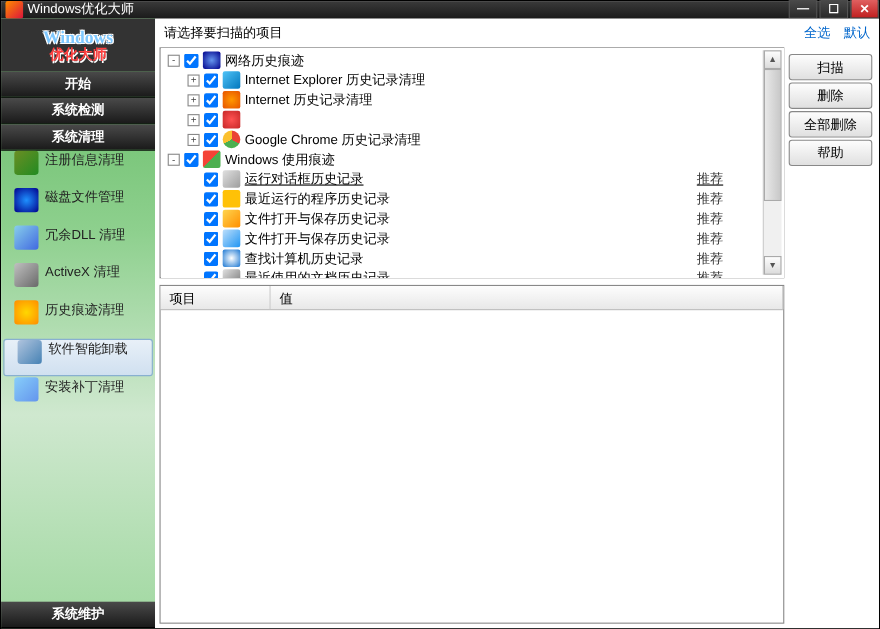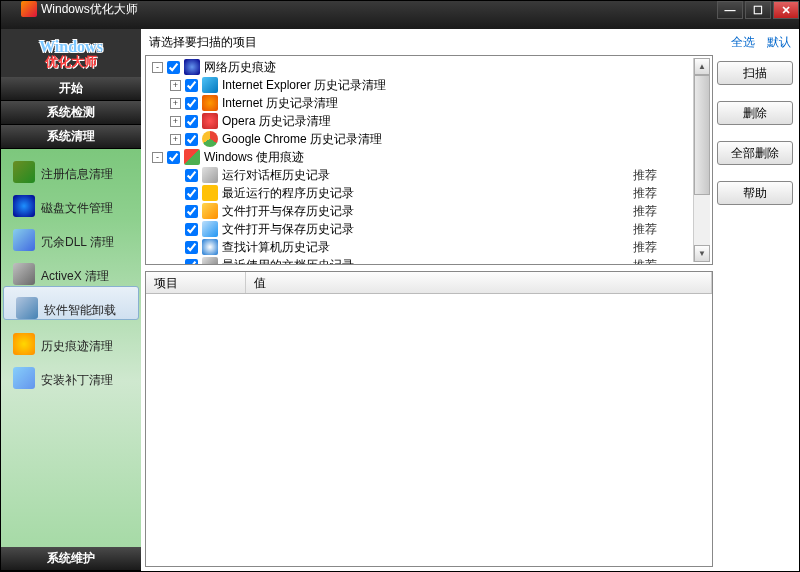--- a/index.html
+++ b/index.html
@@ -1,30 +1,30 @@
 <!DOCTYPE html>
 <html><head>
 <meta charset="utf-8">
 <style>
 *{box-sizing:border-box;margin:0;padding:0;font-family:"Microsoft YaHei",SimSun,Arial,sans-serif;font-size:12px}
 body{background:#1a1a1a;width:800px;height:572px;overflow:hidden}
 .window{width:800px;height:572px;background:#fff;display:flex;flex-direction:column;border:1px solid #000}
-.titlebar{height:28px;background:linear-gradient(to bottom,#3a3a3a,#1a1a1a);display:flex;align-items:flex-start;padding-left:20px;color:#fff}
+.titlebar{height:16px;background:linear-gradient(to bottom,#3a3a3a,#1a1a1a);display:flex;align-items:flex-end;padding-left:4px;color:#fff}
 .titlebar .ico{width:16px;height:16px;margin-right:4px;display:inline-block;background:linear-gradient(135deg,#ff8c00,#dc143c);border-radius:2px}
 .titlebar .spacer{flex:1}
 .win-btn{width:26px;height:18px;margin-left:2px;display:flex;align-items:center;justify-content:center;font-family:Arial;font-weight:bold;color:#fff;background:linear-gradient(to bottom,#4a4a4a,#2a2a2a);border:1px solid #555;font-size:11px}
 .win-btn.close{background:linear-gradient(to bottom,#e06060,#c02020)}
 .body{flex:1;display:flex;min-height:0}
 .sidebar{width:140px;background:linear-gradient(to bottom,#5fb85f 0%,#8ed08e 35%,#cfe8cf 65%,#a0d8a0 100%);display:flex;flex-direction:column}
 .logo{height:48px;display:flex;align-items:center;justify-content:center;background:#333;flex-direction:column}
 .logo-txt{font-family:"Comic Sans MS",cursive;font-weight:bold;font-size:16px;color:#7ec8ff;text-shadow:1px 1px 0 #fff,-1px -1px 0 #fff,1px -1px 0 #fff,-1px 1px 0 #fff;line-height:1}
 .logo-txt2{font-family:"KaiTi",serif;font-weight:bold;font-size:13px;color:#ff4040;text-shadow:1px 1px 0 #fff;line-height:1}
 .cat-btn{height:24px;background:linear-gradient(to bottom,#4a4a4a,#1a1a1a);color:#fff;display:flex;align-items:center;justify-content:center;border-bottom:1px solid #000;cursor:pointer;font-weight:bold}
 .side-items{flex:1}
-.side-item{height:34px;display:flex;align-items:flex-end;padding-left:12px;cursor:pointer;color:#222}
+.side-item{height:34px;display:flex;align-items:flex-start;padding-left:12px;cursor:pointer;color:#222}
 .side-item.active{background:linear-gradient(to bottom,#e8f0f8,#d0e0f0);border:1px solid #88b0d0;border-radius:3px;margin:1px 2px}
 .side-ico{width:22px;height:22px;margin-right:6px;border-radius:3px;display:inline-block}
 .ic1{background:linear-gradient(135deg,#6b8e23,#228b22)}
 .ic2{background:radial-gradient(circle,#1e90ff,#00008b)}
 .ic3{background:linear-gradient(135deg,#87ceeb,#4169e1)}
 .ic4{background:linear-gradient(135deg,#c0c0c0,#696969)}
 .ic5{background:linear-gradient(135deg,#b0c4de,#4682b4)}
 .ic6{background:radial-gradient(circle,#ffd700,#ff8c00)}
 .ic7{background:linear-gradient(135deg,#87cefa,#6495ed)}
 .main{flex:1;display:flex;flex-direction:column;background:#fff;min-width:0}
@@ -50,21 +50,21 @@
 .n-fld{background:linear-gradient(135deg,#ffd54f,#ff8f00)}
 .n-wnd{background:linear-gradient(135deg,#bbdefb,#2196f3)}
 .n-sch{background:radial-gradient(circle,#fff,#1976d2)}
 .n-doc{background:linear-gradient(135deg,#e0e0e0,#757575)}
 .rec{margin-left:auto;margin-right:36px;color:#333}
 .grid{flex:1;border:1px solid #888;margin-top:6px;display:flex;flex-direction:column;background:#fff}
 .grid-head{display:flex;background:linear-gradient(to bottom,#fdfdfd,#e8e8e8);border-bottom:1px solid #bbb;height:22px}
 .grid-head div{padding:3px 8px;border-right:1px solid #ccc}
 .gh1{width:100px}
 .gh2{flex:1}
-.actions{width:82px;padding:6px 6px 0 0;display:flex;flex-direction:column;gap:16px}
+.actions{width:82px;padding:6px 6px 0 0;display:flex;flex-direction:column;gap:2px}
 .act-btn{height:24px;background:linear-gradient(to bottom,#fdfdfd,#e0e0e0);border:1px solid #888;border-radius:3px;cursor:pointer;display:flex;align-items:center;justify-content:center}
 .scrollbar{width:17px;background:#f0f0f0;border-left:1px solid #ccc;display:flex;flex-direction:column}
 .sb-btn{height:17px;background:linear-gradient(to bottom,#fdfdfd,#dcdcdc);border:1px solid #aaa;display:flex;align-items:center;justify-content:center;font-size:8px;color:#555}
 .sb-thumb{flex:0 0 120px;background:linear-gradient(to right,#e8e8e8,#c8c8c8);border:1px solid #aaa;margin:0}
 .sb-track{flex:1}
 </style>
 </head>
 <body>
 
 <div class="window">
@@ -95,27 +95,27 @@
             <span>磁盘文件管理</span>
           </div>
           <div class="side-item">
             <span class="side-ico ic3"></span>
             <span>冗余DLL 清理</span>
           </div>
           <div class="side-item">
             <span class="side-ico ic4"></span>
             <span>ActiveX 清理</span>
           </div>
+          <div class="side-item">
+            <span class="side-ico ic6"></span>
+            <span>历史痕迹清理</span>
+          </div>
           <div class="side-item active">
             <span class="side-ico ic5"></span>
             <span>软件智能卸载</span>
-          </div>
-          <div class="side-item">
-            <span class="side-ico ic6"></span>
-            <span>历史痕迹清理</span>
           </div>
           <div class="side-item">
             <span class="side-ico ic7"></span>
             <span>安装补丁清理</span>
           </div>
         </div>
       <div class="cat-btn">系统维护</div>
     </div>
     <div class="main">
       <div class="toolbar">
@@ -145,35 +145,34 @@
                   <div class="tree-row" style="padding-left: 22px;">
                     <span class="exp">+</span>
                     <input type="checkbox" checked="" style="">
                     <span class="nico n-ff"></span>
                     <span>Internet 历史记录清理</span>
                   </div>
                   <div class="tree-row" style="padding-left: 22px;">
                     <span class="exp">+</span>
                     <input type="checkbox" checked="" style="">
                     <span class="nico n-op"></span>
-                    <span>Opera 历史记录清理</span>
                   </div>
                   <div class="tree-row" style="padding-left: 22px;">
                     <span class="exp">+</span>
                     <input type="checkbox" checked="" style="">
                     <span class="nico n-ch"></span>
                     <span>Google Chrome 历史记录清理</span>
                   </div>
                   <div class="tree-row" style="padding-left: 4px;">
                     <span class="exp">-</span>
                     <input type="checkbox" checked="" style="">
                     <span class="nico n-win"></span>
                     <span>Windows 使用痕迹</span>
                   </div>
-                  <div class="tree-row" style="padding-left: 22px;">
+                  <div class="tree-row" style="padding-left: 22px; text-decoration: underline;">
                     <span class="exp blank"></span>
                     <input type="checkbox" checked="" style="">
                     <span class="nico n-dlg"></span>
                     <span>运行对话框历史记录</span>
                     <span class="rec">推荐</span>
                   </div>
                   <div class="tree-row" style="padding-left: 22px;">
                     <span class="exp blank"></span>
                     <input type="checkbox" checked="" style="">
                     <span class="nico n-run"></span>

